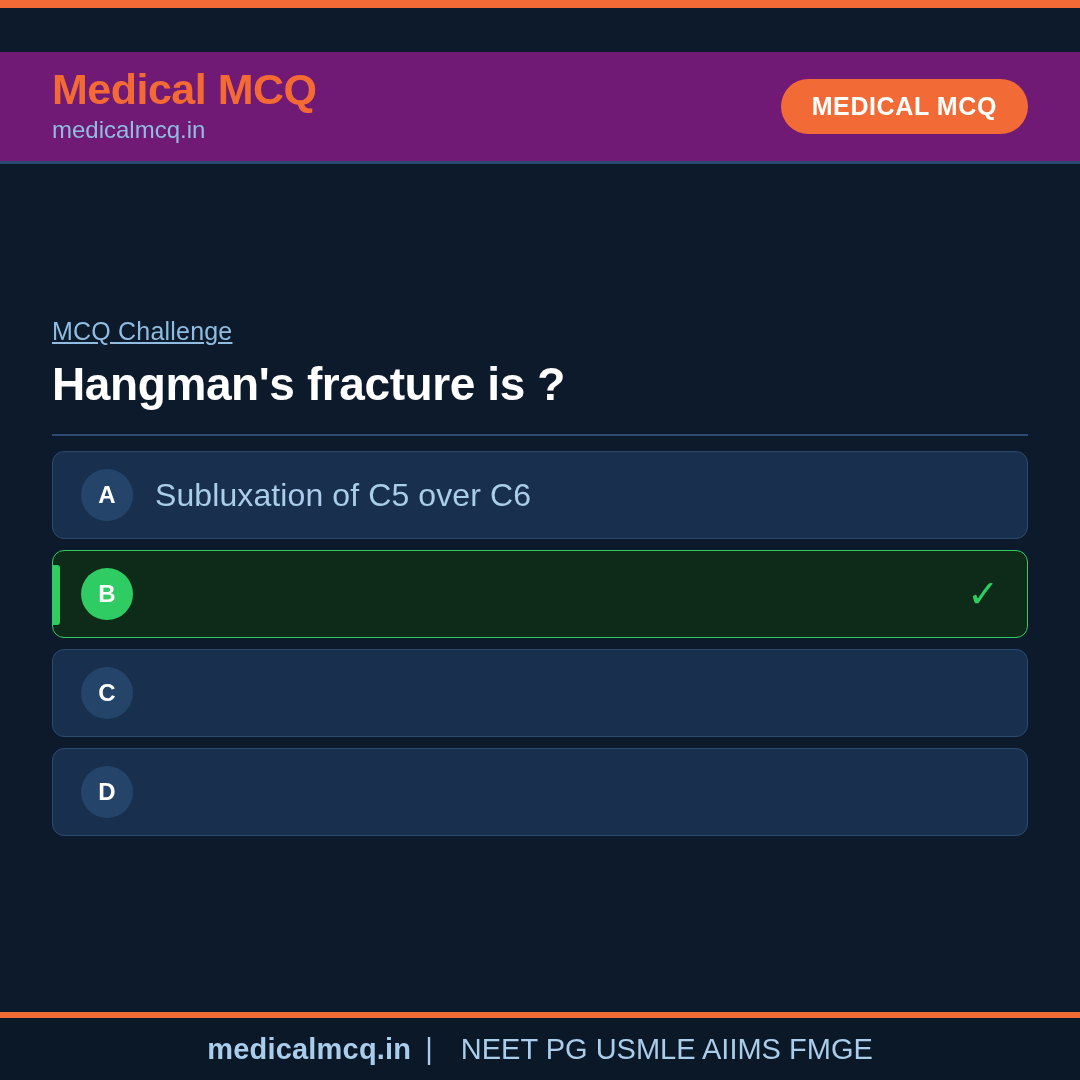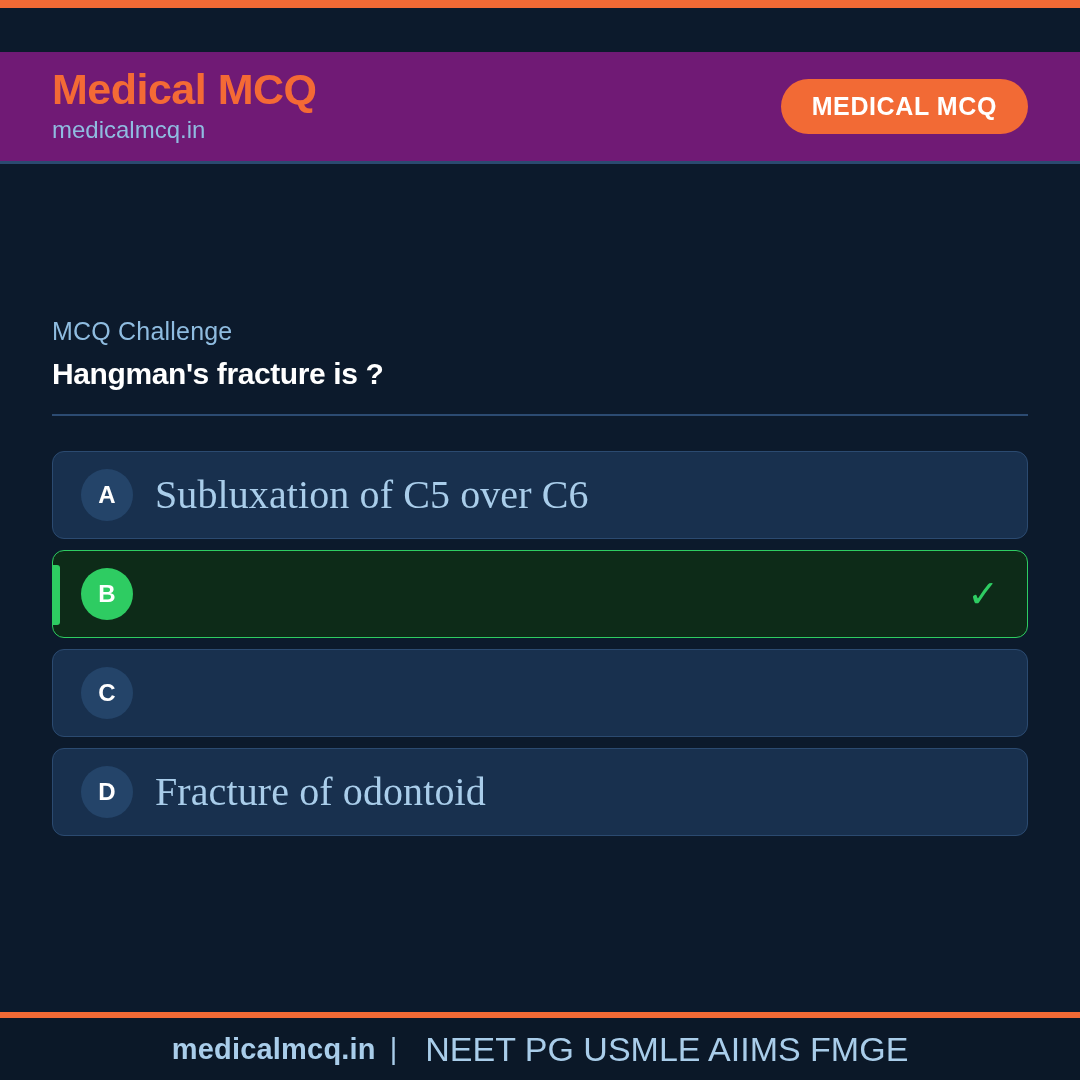--- a/index.html
+++ b/index.html
@@ -75,24 +75,25 @@
     top: 318px;
     left: 52px;
     width: 976px;
   }
 
   .eyebrow {
     font-size: 25px;
     color: #8fbce0;
     letter-spacing: 0.2px;
     line-height: 1.1;
+    text-decoration: underline;
   }
 
   .question-title {
-    font-size: 30px;
+    font-size: 46px;
     font-weight: bold;
     color: #ffffff;
     line-height: 1.22;
     letter-spacing: -0.4px;
     margin-top: 10px;
   }
 
   .question-rule {
     margin-top: 22px;
     width: 976px;
@@ -132,25 +133,24 @@
     color: #ffffff;
     font-size: 24px;
     font-weight: bold;
     display: flex;
     align-items: center;
     justify-content: center;
     margin-right: 22px;
   }
 
   .option .otext {
-    font-size: 40px;
+    font-size: 32px;
     color: #a9cdea;
     line-height: 1.2;
     letter-spacing: 0.1px;
-    font-family: Liberation Serif, serif;
   }
 
   .option .tick {
     margin-left: auto;
     font-size: 38px;
     color: #2ecc62;
     line-height: 1;
     display: none;
   }
 
@@ -196,21 +196,21 @@
   }
 
   .footer-text {
     font-size: 29px;
     color: #a9cdea;
     letter-spacing: 0.2px;
     white-space: nowrap;
   }
   .footer-text.strong { font-weight: bold; }
   .footer-sep { padding: 0 14px; color: #a9cdea; font-size: 29px; }
-  .footer-tag { padding-left: 14px; font-size: 34px; color: #a9cdea; text-align: center; }
+  .footer-tag { padding-left: 14px; font-size: 29px; color: #a9cdea; text-align: center; }
 </style>
 </head>
 <body>
 
 <div class="top-accent"></div>
 
 <div class="header">
   <div class="brand-block">
     <div class="brand-title">Medical MCQ</div>
     <div class="brand-sub">medicalmcq.in</div>
@@ -237,21 +237,20 @@
     <div class="tick">✓</div>
   </div>
 
   <div class="option">
     <div class="badge">C</div>
 
   </div>
 
   <div class="option">
     <div class="badge">D</div>
-    <div class="otext">Fracture of odontoid</div>
 
   </div>
 
 </div>
 
 <div class="footer-rule"></div>
 
 <div class="footer">
   <span class="footer-text strong">medicalmcq.in</span>
   <span class="footer-sep">|</span>

